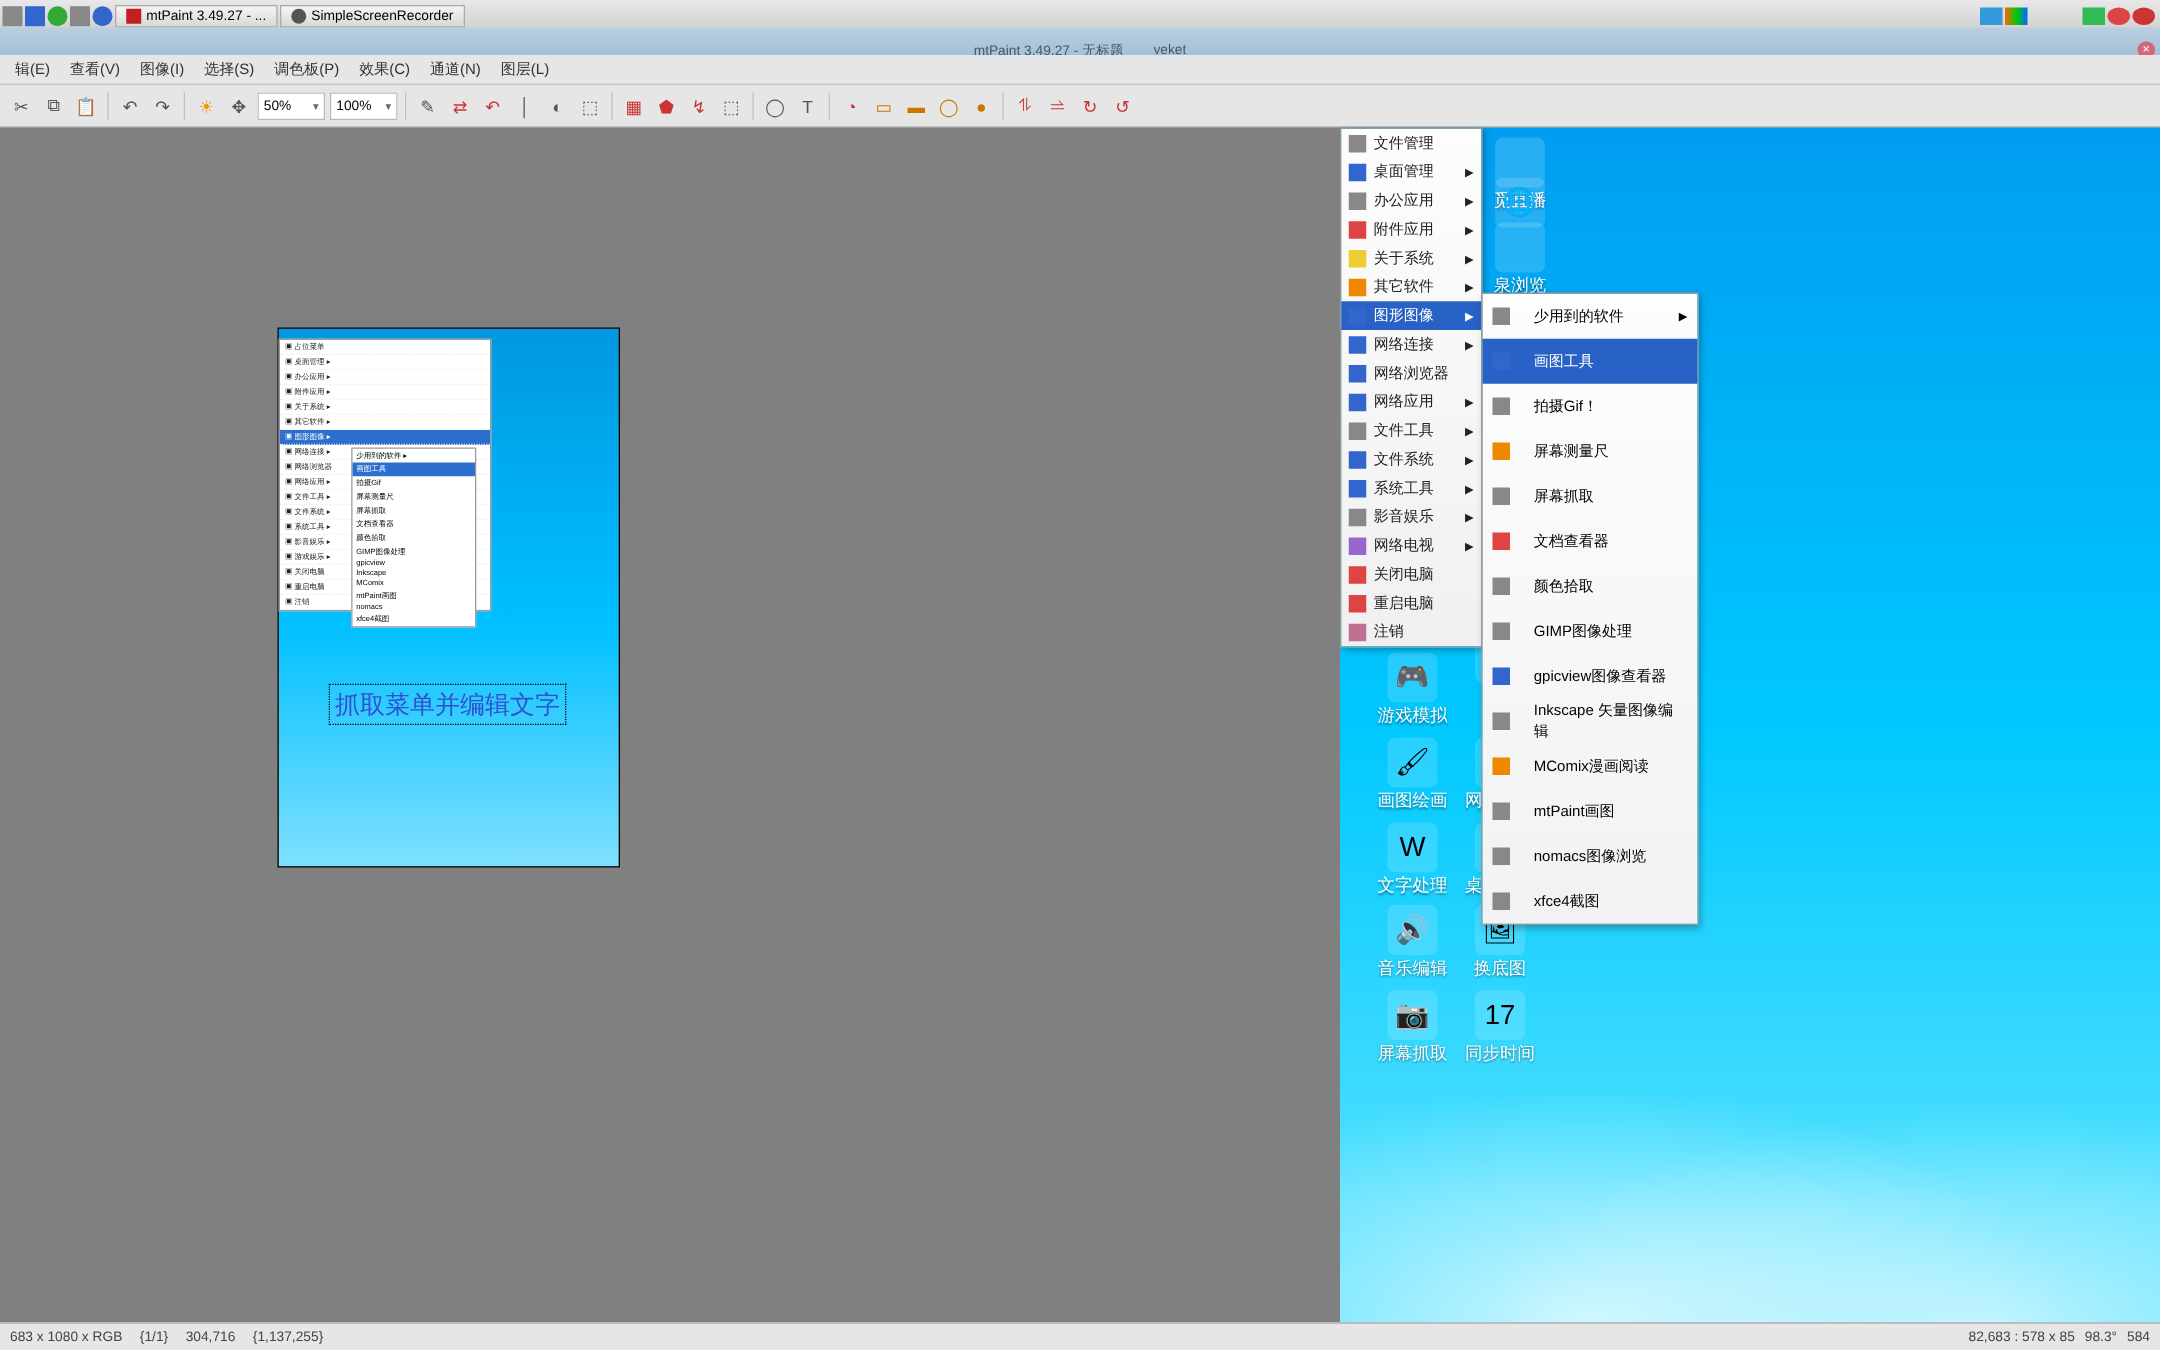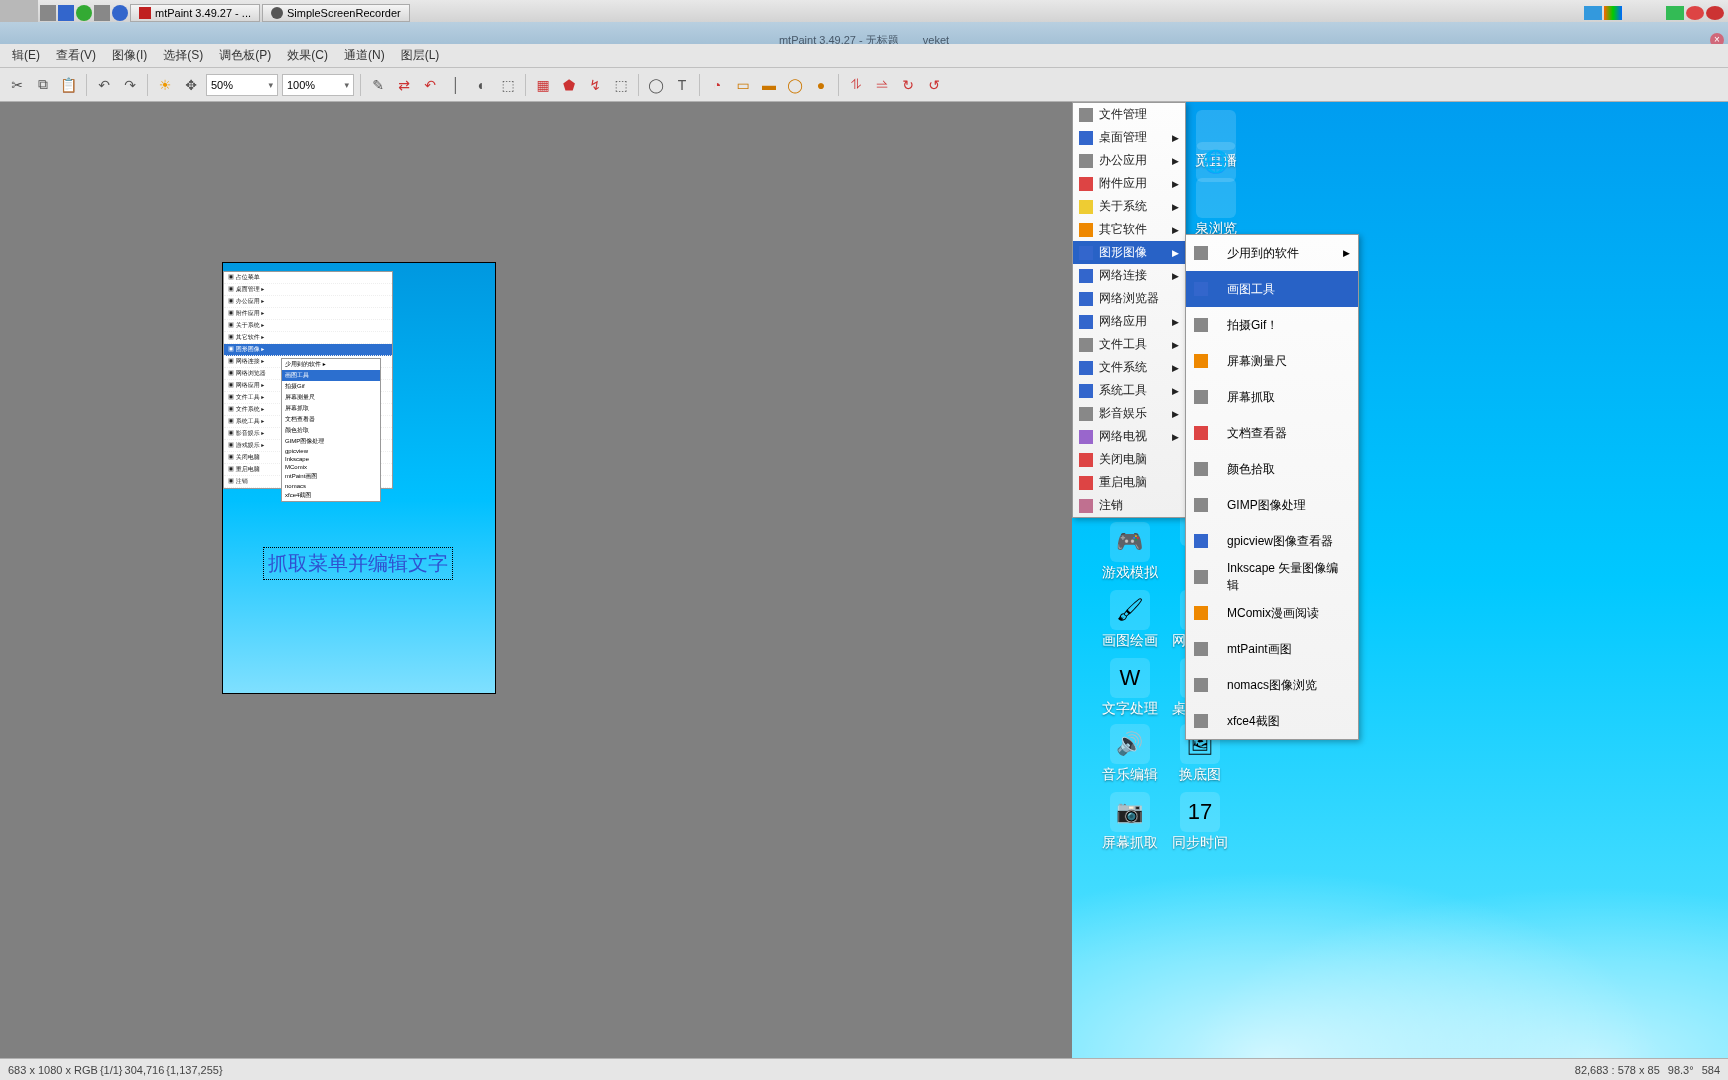--- a/index.html
+++ b/index.html
@@ -1,39 +1,39 @@
 <!DOCTYPE html>
 <html><head>
 <meta charset="utf-8">
 <style>
 * { margin: 0; padding: 0; box-sizing: border-box; font-family: sans-serif; }
 body { width: 1728px; height: 1080px; background: #b8b8b8; overflow: hidden; position: relative; }
 
 
-.taskbar { position: absolute; top: 0; left: 0; right: 0; height: 26px; background: linear-gradient(#e8e8e8,#d0d0d0); border-bottom: 1px solid #999; display: flex; align-items: center; font-size: 11px; margin-left: 38px; }
+.taskbar { position: absolute; top: 0; left: 0; right: 0; height: 26px; background: linear-gradient(#e8e8e8,#d0d0d0); border-bottom: 1px solid #999; display: flex; align-items: center; font-size: 11px; }
 .taskbar-left { display: flex; align-items: center; gap: 2px; padding-left: 2px; }
 .tbicon { width: 16px; height: 16px; background: #888; display: inline-block; }
 .task-btn { background: linear-gradient(#f5f5f5,#d8d8d8); border: 1px solid #aaa; padding: 1px 8px; font-size: 11px; display: flex; align-items: center; gap: 4px; height: 18px; }
 .taskbar-right { margin-left: auto; display: flex; gap: 2px; padding-right: 4px; }
 .tr-ind { width: 18px; height: 14px; display: inline-block; }
 
 
 .titlebar { position: absolute; top: 22px; left: 0; right: 0; height: 36px; background: linear-gradient(#b8cfe0,#98b8d0); display: flex; align-items: center; justify-content: center; font-size: 11px; color: #475869; }
 .titlebar .tspan { margin: 0 12px; }
 .titlebar .close { position:absolute; right:4px; width:14px; height:14px; border-radius:7px; background:#d0687a; color:#fff; font-size:10px; text-align:center; line-height:14px;}
 
 
 .menubar { position: absolute; top: 44px; left: 0; right: 0; height: 24px; background: #e6e6e6; border-bottom: 1px solid #c0c0c0; display: flex; align-items: center; font-size: 12px; color: #333; padding-left: 4px; }
 .menubar span { padding: 2px 8px; }
 
 
 .toolbar { position: absolute; top: 68px; left: 0; right: 0; height: 34px; background: #e6e6e6; border-bottom: 1px solid #b0b0b0; display: flex; align-items: center; gap: 4px; padding: 0 6px; }
 .tbtn { width: 22px; height: 22px; display: flex; align-items: center; justify-content: center; font-size: 14px; color: #555; }
 .tsep { width: 1px; height: 22px; background: #c0c0c0; margin: 0 2px; }
-.zoom { width: 72px; height: 22px; border: 1px solid #bbb; background: #fff; font-size: 11px; display:flex; align-items:center; padding:0 4px; justify-content: space-between;}
+.zoom { width: 54px; height: 22px; border: 1px solid #bbb; background: #fff; font-size: 11px; display:flex; align-items:center; padding:0 4px; justify-content: space-between;}
 .zoom::after { content:"▾"; font-size:9px; color:#666;}
 
 
 .canvas-area { position: absolute; top: 102px; left: 0; right: 0; bottom: 22px; background: #808080; overflow: hidden; }
 
 
 .thumb { position: absolute; left: 222px; top: 160px; width: 274px; height: 432px; background: linear-gradient(180deg,#0098e0 0%,#00c0ff 55%,#7fe0ff 100%); border: 1px solid #000; }
 .thumb-text { position:absolute; left:40px; top:284px; font-size:20px; color:#3050d0; border:1px dotted #000; padding:2px 4px; background:rgba(255,255,255,0.02);}
 .thumb-menu { position:absolute; left:0; top:8px; width:170px; background:#fff; border:1px solid #999; font-size:6px; color:#222;}
 .thumb-menu div{padding:1px 4px; border-bottom:1px dotted #eee;}
@@ -58,21 +58,21 @@
 .appmenu .mi .arr{ margin-left:auto; font-size:9px;}
 
 
 .submenu { position:absolute; left:113px; top:132px; width:174px; background: linear-gradient(#fdfdfd,#f2f2f2); border:1px solid #999; box-shadow:2px 2px 6px rgba(0,0,0,.3); font-size:12px;}
 .submenu .mi{ display:flex; align-items:center; gap:19px; padding:18px 8px; height:19px;}
 .submenu .mi.sel{ background:#2862c6; color:#fff;}
 .submenu .mi .mic{ width:14px; height:14px; display:inline-block;}
 .submenu .mi .arr{ margin-left:auto; font-size:9px;}
 
 
-.statusbar { position:absolute; bottom:0; left:0; right:0; height:22px; background:#e6e6e6; border-top:1px solid #b0b0b0; display:flex; align-items:center; font-size:11px; color:#444; padding:0 8px; gap:2px;}
+.statusbar { position:absolute; bottom:0; left:0; right:0; height:22px; background:#e6e6e6; border-top:1px solid #b0b0b0; display:flex; align-items:center; font-size:11px; color:#444; padding:0 8px; gap:14px;}
 .statusbar .sb-r{ margin-left:auto; display:flex; gap:8px;}
 
 
 .c-red{background:#d44;}
 .c-grn{background:#3a3;}
 .c-blu{background:#36c;}
 .c-org{background:#e80;}
 .c-gray{background:#888;}
 .c-yel{background:#ec3;}
 .c-pur{background:#96c;}

